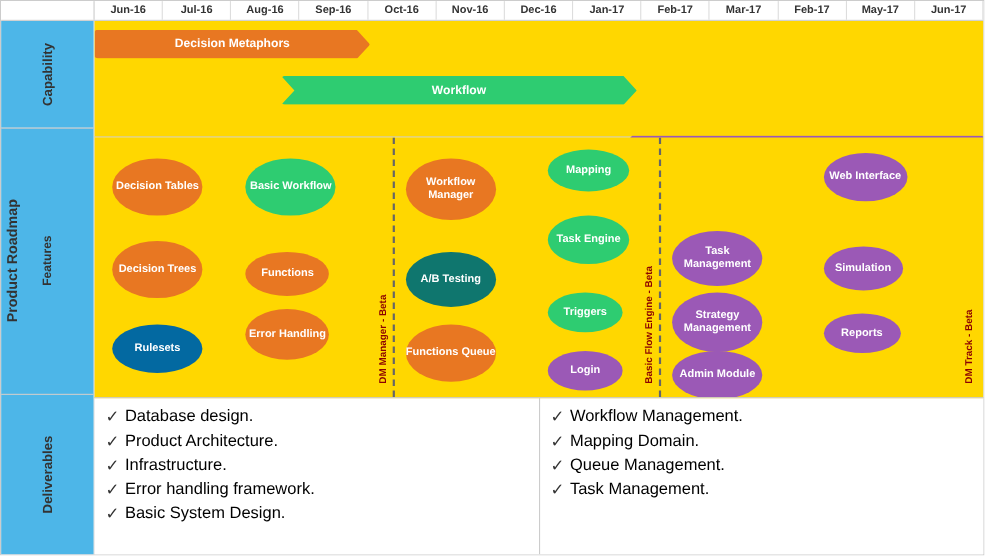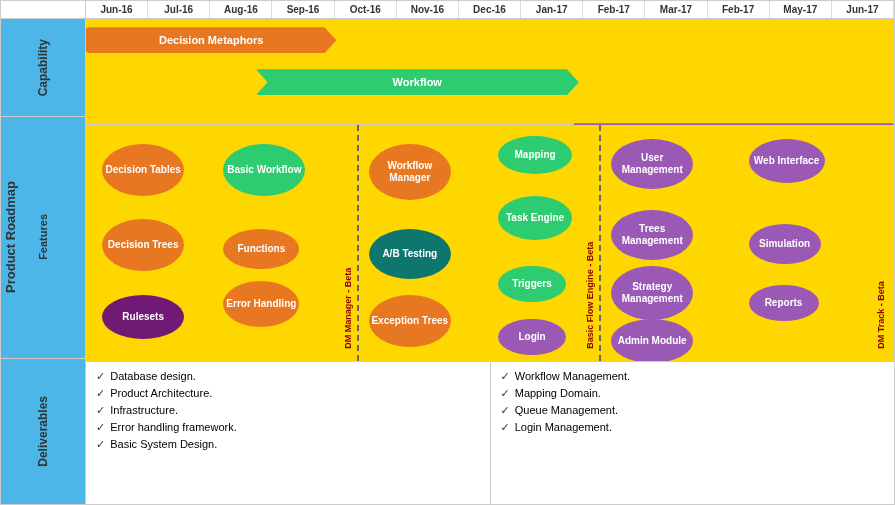--- a/index.html
+++ b/index.html
@@ -43,21 +43,21 @@
     
     .cap-bar { position: absolute; height: 22px; border-radius: 3px; display: flex; align-items: center; justify-content: center; color: #fff; font-weight: bold; font-size: 11px; }
 
     
     .oval { position: absolute; border-radius: 50%; display: flex; align-items: center; justify-content: center; text-align: center; font-size: 10px; font-weight: bold; color: #fff; line-height: 1.2; }
 
     
     .beta-label { position: absolute; writing-mode: vertical-rl; transform: rotate(180deg); font-size: 9px; font-weight: bold; color: #8b0000; background: transparent; }
 
     
-    .deliv-section { flex: 1; padding: 8px 10px; font-size: 11px; border-right: 1px solid #ccc; }
+    .deliv-section { flex: 1; padding: 8px 10px; font-size: 15px; border-right: 1px solid #ccc; }
     .deliv-section:last-child { border-right: none; }
     .deliv-item { display: flex; align-items: flex-start; margin-bottom: 4px; }
     .deliv-item::before { content: '✓'; margin-right: 5px; color: #333; flex-shrink: 0; }
 
     
     .arrow-shape { clip-path: polygon(0 0, calc(100% - 12px) 0, 100% 50%, calc(100% - 12px) 100%, 0 100%); }
     .arrow-shape-right { clip-path: polygon(12px 0, 100% 0, 100% 100%, 12px 100%, 0 50%); margin-top: 29px; }
     .arrow-shape-both { clip-path: polygon(0 0, calc(100% - 12px) 0, 100% 50%, calc(100% - 12px) 100%, 0 100%, 12px 50%); }
   </style>
 </head>
@@ -120,21 +120,21 @@
 
         <div class="vline" style="left:33.5%;"></div>
         <div class="vline" style="left:63.5%;"></div>
 
         <div class="oval" style="background:#e87722;left:2%;top:8%;width:82px;height:52px;">
           <span>Decision Tables</span>
         </div>
         <div class="oval" style="background:#e87722;left:2%;top:40%;width:82px;height:52px;">
           <span>Decision Trees</span>
         </div>
-        <div class="oval" style="background:#701a75;left:2%;top:72%;width:82px;height:44px;text-align:right;">
+        <div class="oval" style="background:#0369a1;left:2%;top:72%;width:82px;height:44px;text-align:right;">
           <span>Rulesets</span>
         </div>
         <div class="oval" style="background:#2ecc71;left:17%;top:8%;width:82px;height:52px;">
           <span>Basic Workflow</span>
         </div>
         <div class="oval" style="background:#e87722;left:17%;top:44%;width:76px;height:40px;">
           <span>Functions</span>
         </div>
         <div class="oval" style="background:#e87722;left:17%;top:66%;width:76px;height:46px;">
           <span>Error Handling</span>
@@ -149,34 +149,31 @@
         <div class="oval" style="background:#0f766e;left:35%;top:44%;width:82px;height:50px;">
           <span>A/B Testing</span>
         </div>
         <div class="oval" style="background:#2ecc71;left:51%;top:30%;width:74px;height:44px;">
           <span>Task Engine</span>
         </div>
         <div class="oval" style="background:#2ecc71;left:51%;top:60%;width:68px;height:36px;">
           <span>Triggers</span>
         </div>
         <div class="oval" style="background:#e87722;left:35%;top:72%;width:82px;height:52px;">
-          <span>Exception Trees</span>
+          <span>Functions Queue</span>
         </div>
         <div class="oval" style="background:#9b59b6;left:51%;top:82%;width:68px;height:36px;">
           <span>Login</span>
         </div>
 
-        <div class="oval" style="background:#9b59b6;left:65%;top:6%;width:82px;height:50px;">
-          <span>User Management</span>
-        </div>
         <div class="oval" style="background:#9b59b6;left:82%;top:6%;width:76px;height:44px;">
           <span>Web Interface</span>
         </div>
         <div class="oval" style="background:#9b59b6;left:65%;top:36%;width:82px;height:50px;">
-          <span>Trees Management</span>
+          <span>Task Management</span>
         </div>
         <div class="oval" style="background:#9b59b6;left:82%;top:42%;width:72px;height:40px;">
           <span>Simulation</span>
         </div>
         <div class="oval" style="background:#9b59b6;left:65%;top:60%;width:82px;height:54px;">
           <span>Strategy Management</span>
         </div>
         <div class="oval" style="background:#9b59b6;left:82%;top:68%;width:70px;height:36px;">
           <span>Reports</span>
         </div>
@@ -200,18 +197,18 @@
             <div class="deliv-item">Database design.</div>
             <div class="deliv-item">Product Architecture.</div>
             <div class="deliv-item">Infrastructure.</div>
             <div class="deliv-item">Error handling framework.</div>
             <div class="deliv-item">Basic System Design.</div>
           </div>
         <div class="deliv-section" id="deliv2">
             <div class="deliv-item">Workflow Management.</div>
             <div class="deliv-item">Mapping Domain.</div>
             <div class="deliv-item">Queue Management.</div>
-            <div class="deliv-item">Login Management.</div>
+            <div class="deliv-item">Task Management.</div>
           </div>
       </div>
     </div>
   </div>
 </div>
 
 </body></html>

